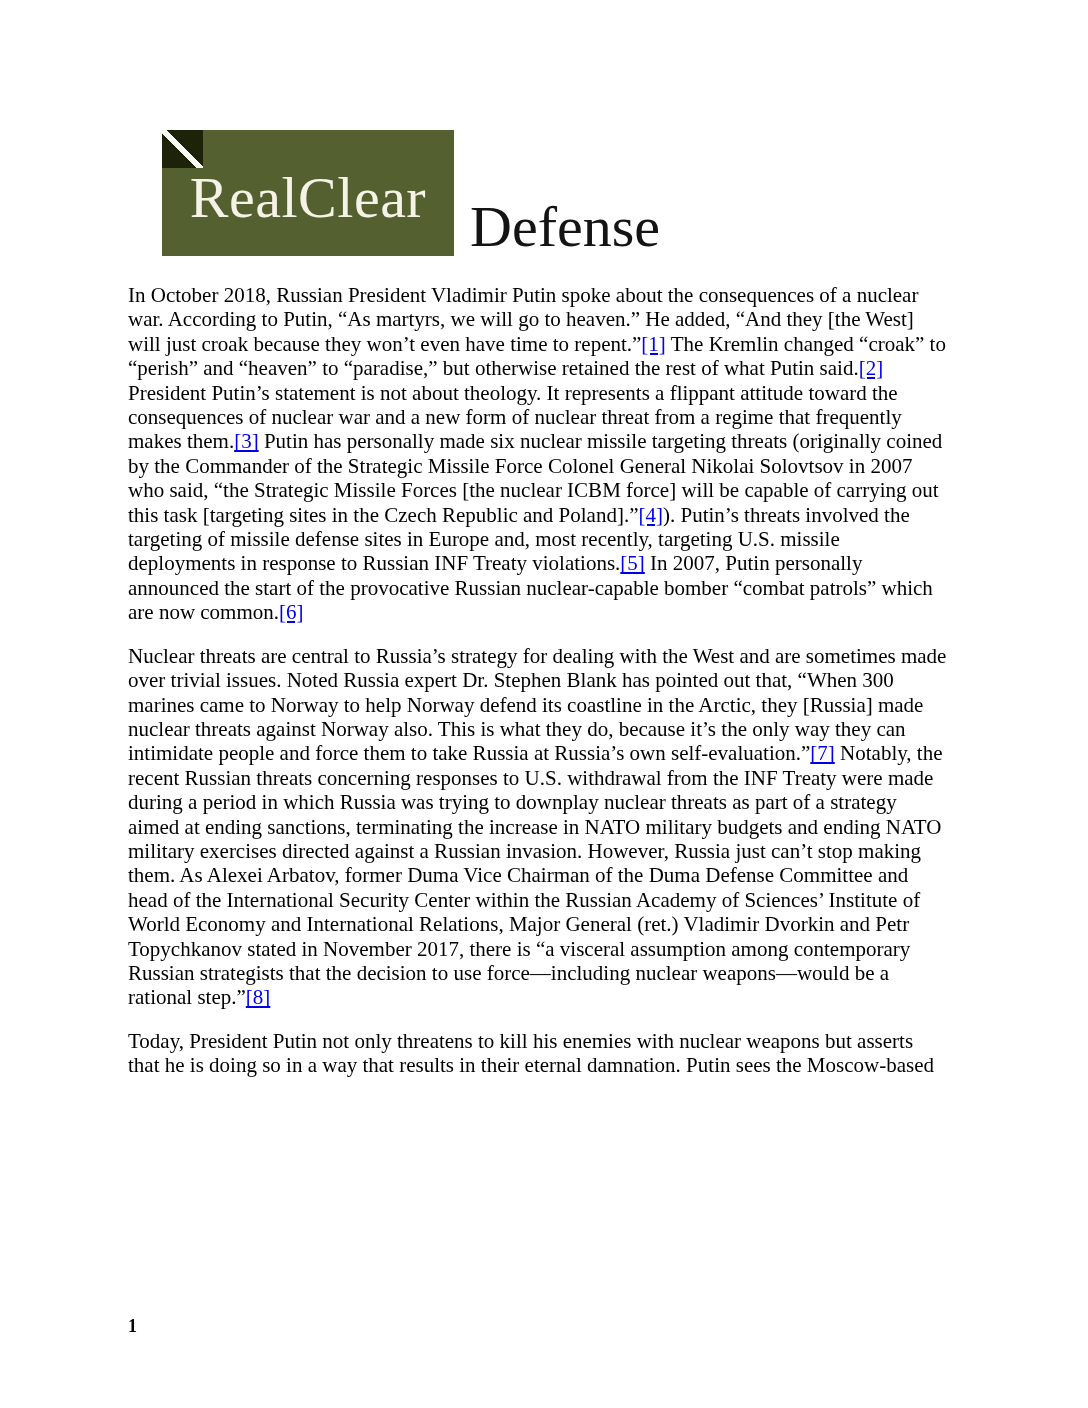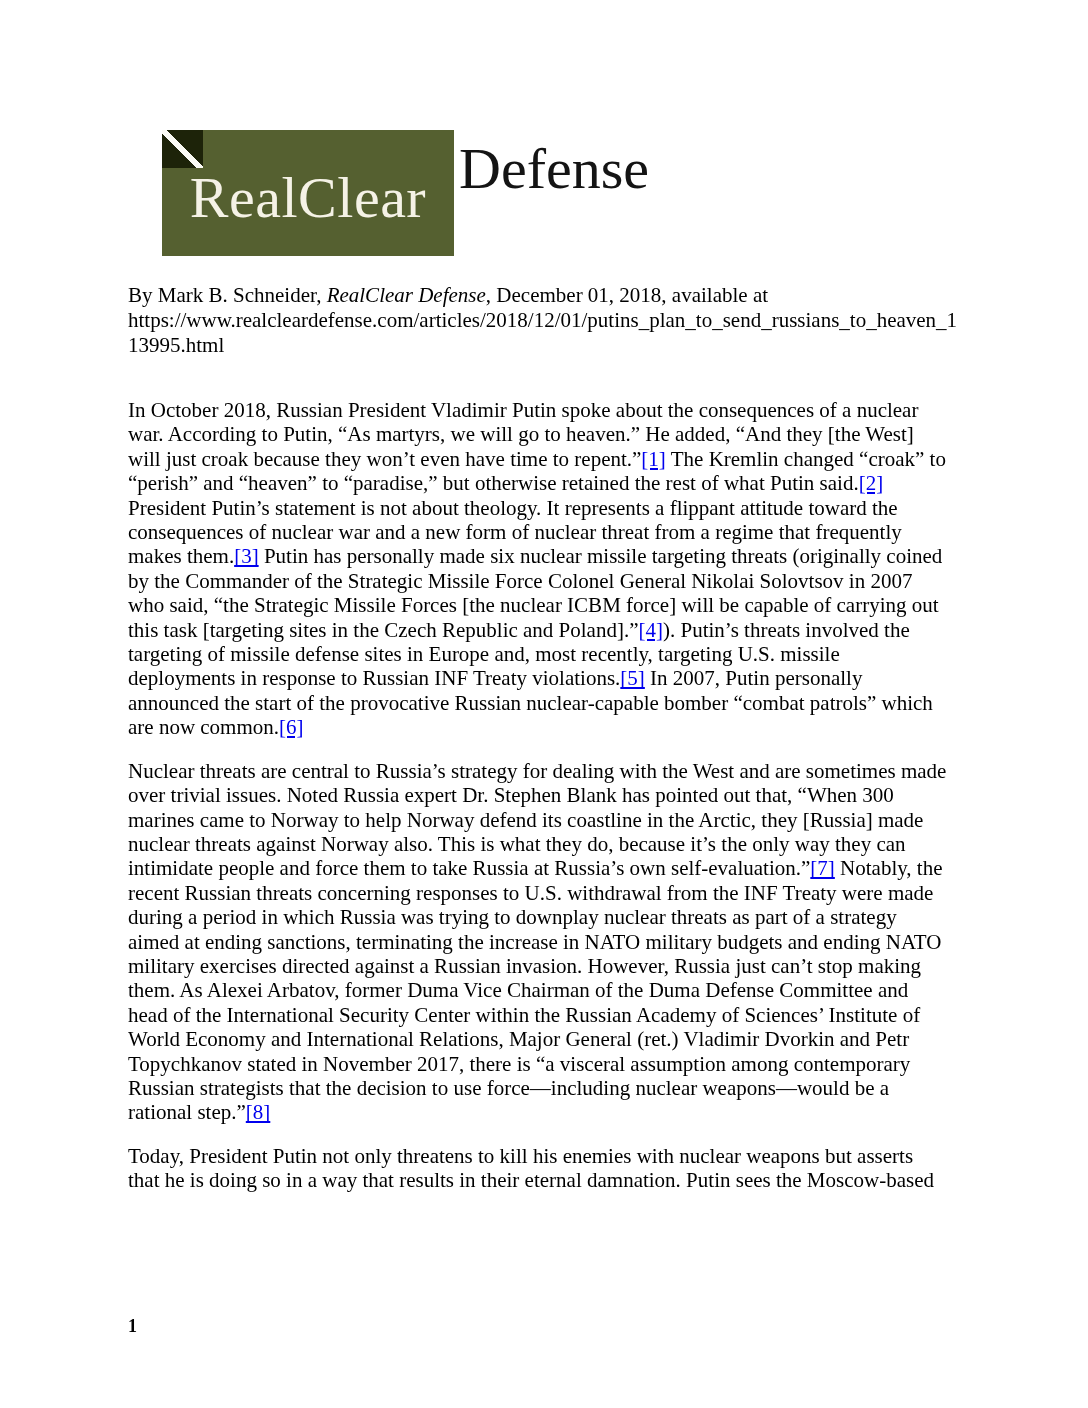--- a/index.html
+++ b/index.html
@@ -9,21 +9,21 @@
     height: 1408px;
     box-sizing: border-box;
     background: #ffffff;
     color: #000000;
     font-family: "Liberation Serif", serif;
     padding: 130px 126px 0 128px;
     overflow: hidden;
   }
   .logo-lockup {
     display: flex;
-    align-items: flex-start;
+    align-items: flex-end;
     height: 126px;
     margin-bottom: 27px;
     padding-left: 34px;
   }
   .logo-box {
     position: relative;
     width: 292px;
     height: 126px;
     background: #556030;
     display: flex;
@@ -42,21 +42,21 @@
     font-size: 58px;
     line-height: 1;
     color: #f5f2e6;
     padding-top: 10px;
     letter-spacing: 0.5px;
   }
   .logo-defense {
     font-size: 58px;
     line-height: 1;
     color: #141414;
-    margin-left: 5px;
+    margin-left: 16px;
     padding-top: 10px;
   }
   .title {
     font-size: 47px;
     line-height: 1.05;
     font-weight: bold;
     margin: 0 0 41px 0;
     letter-spacing: -0.5px;
   }
   .byline {
@@ -89,21 +89,20 @@
 
   <header class="logo-lockup">
     <div class="logo-box" style="background: rgb(85, 96, 48);">
       <span class="corner-fold"></span>
       <span class="logo-realclear" style="color: rgb(245, 242, 230);">RealClear</span>
     </div>
     <span class="logo-defense">Defense</span>
   </header>
 
 
-  <p class="byline"><span>By Mark B. Schneider, </span><em>RealClear Defense</em><span>, December 01, 2018, available at https://www.realcleardefense.com/articles/2018/12/01/putins_plan_to_send_russians_to_heaven_113995.html</span></p>
 
   <div class="article-body">
     <p class="para"><span>In October 2018, Russian President Vladimir Putin spoke about the consequences of a nuclear war. According to Putin, “As martyrs, we will go to heaven.” He added, “And they [the West] will just croak because they won’t even have time to repent.”</span><a href="#" class="footnote">[1]</a><span> The Kremlin changed “croak” to “perish” and “heaven” to “paradise,” but otherwise retained the rest of what Putin said.</span><a href="#" class="footnote">[2]</a><span> President Putin’s statement is not about theology. It represents a flippant attitude toward the consequences of nuclear war and a new form of nuclear threat from a regime that frequently makes them.</span><a href="#" class="footnote">[3]</a><span> Putin has personally made six nuclear missile targeting threats (originally coined by the Commander of the Strategic Missile Force Colonel General Nikolai Solovtsov in 2007 who said, “the Strategic Missile Forces [the nuclear ICBM force] will be capable of carrying out this task [targeting sites in the Czech Republic and Poland].”</span><a href="#" class="footnote">[4]</a><span>). Putin’s threats involved the targeting of missile defense sites in Europe and, most recently, targeting U.S. missile deployments in response to Russian INF Treaty violations.</span><a href="#" class="footnote">[5]</a><span> In 2007, Putin personally announced the start of the provocative Russian nuclear-capable bomber “combat patrols” which are now common.</span><a href="#" class="footnote">[6]</a></p>
     <p class="para"><span>Nuclear threats are central to Russia’s strategy for dealing with the West and are sometimes made over trivial issues. Noted Russia expert Dr. Stephen Blank has pointed out that, “When 300 marines came to Norway to help Norway defend its coastline in the Arctic, they [Russia] made nuclear threats against Norway also. This is what they do, because it’s the only way they can intimidate people and force them to take Russia at Russia’s own self-evaluation.”</span><a href="#" class="footnote">[7]</a><span> Notably, the recent Russian threats concerning responses to U.S. withdrawal from the INF Treaty were made during a period in which Russia was trying to downplay nuclear threats as part of a strategy aimed at ending sanctions, terminating the increase in NATO military budgets and ending NATO military exercises directed against a Russian invasion. However, Russia just can’t stop making them. As Alexei Arbatov, former Duma Vice Chairman of the Duma Defense Committee and head of the International Security Center within the Russian Academy of Sciences’ Institute of World Economy and International Relations, Major General (ret.) Vladimir Dvorkin and Petr Topychkanov stated in November 2017, there is “a visceral assumption among contemporary Russian strategists that the decision to use force—including nuclear weapons—would be a rational step.”</span><a href="#" class="footnote">[8]</a></p>
     <p class="para"><span>Today, President Putin not only threatens to kill his enemies with nuclear weapons but asserts that he is doing so in a way that results in their eternal damnation. Putin sees the Moscow-based</span></p>
   </div>
 
   <div class="page-number">1</div>
 
 </div>

